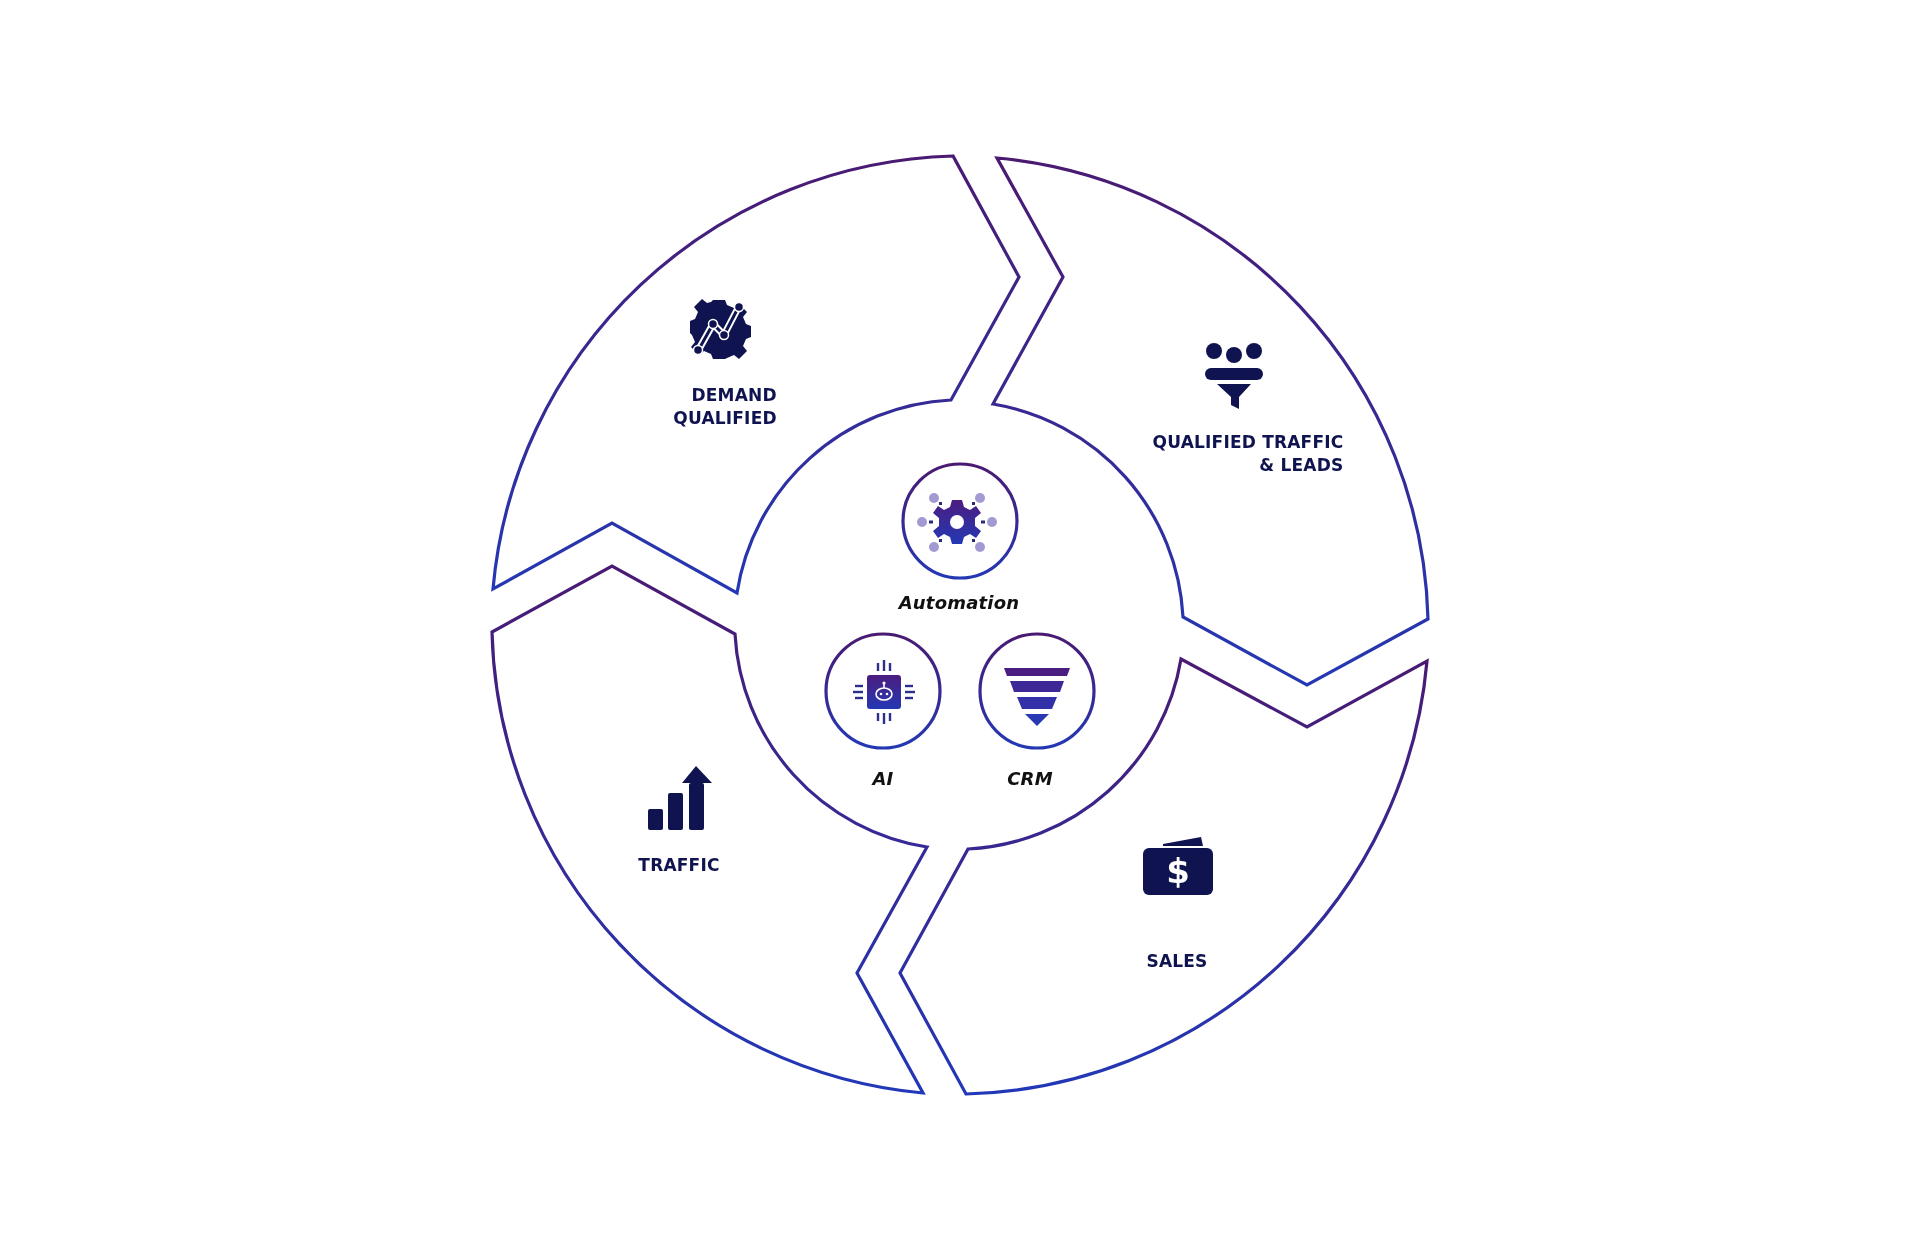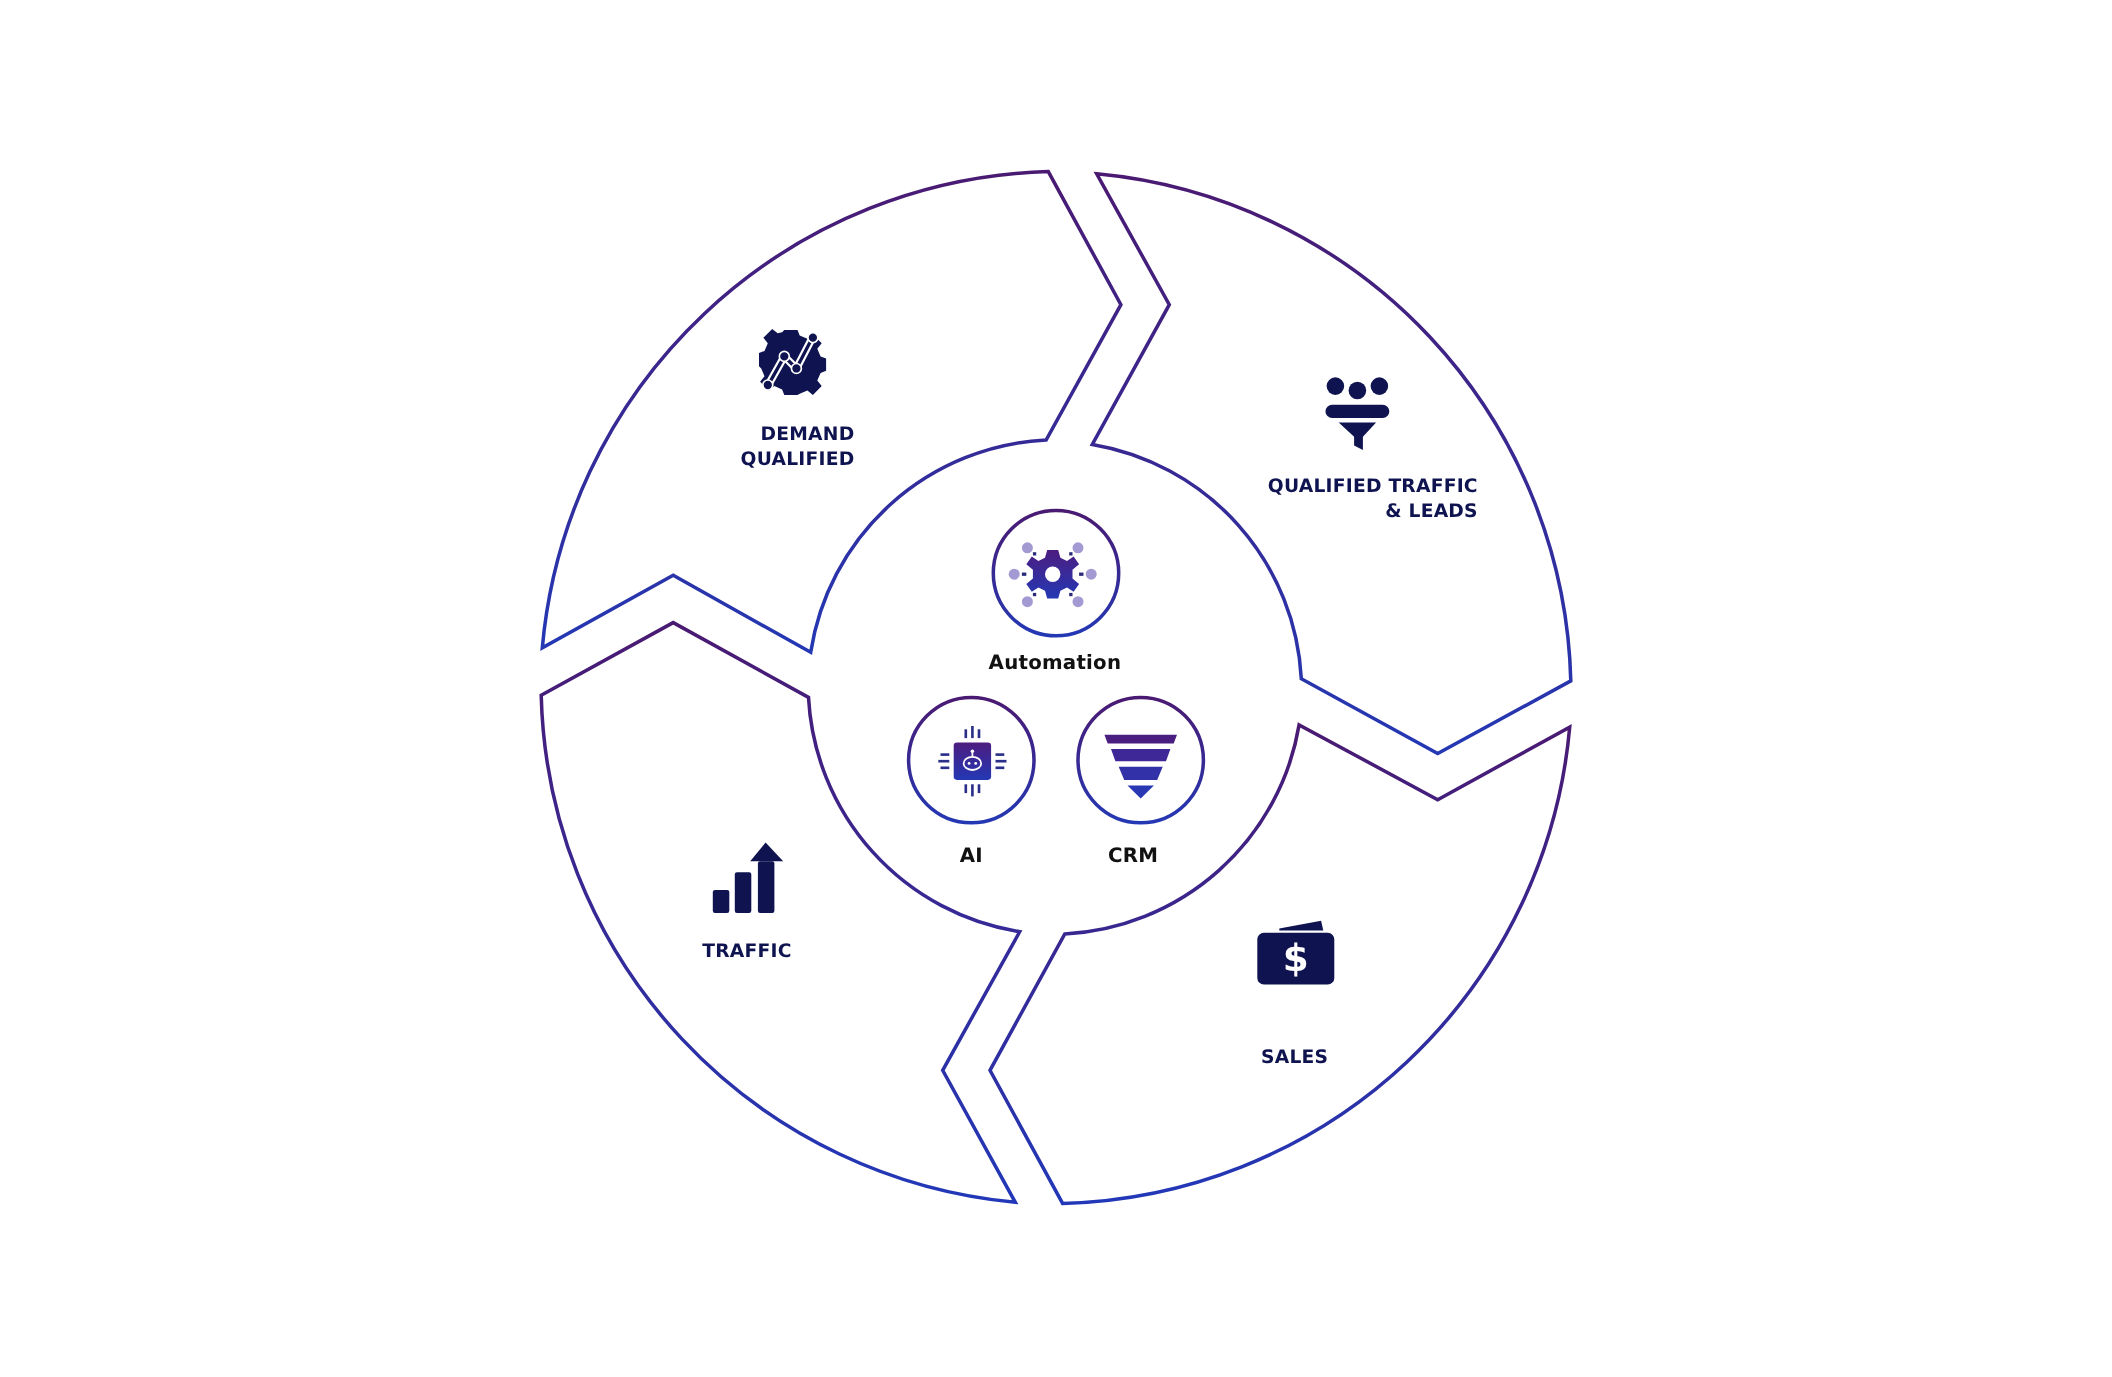--- a/index.html
+++ b/index.html
@@ -3,21 +3,21 @@
 <meta charset="utf-8">
 <style>
   html, body { margin: 0; padding: 0; background: #ffffff; }
   body { width: 1920px; height: 1252px; position: relative; overflow: hidden; font-family: "DejaVu Sans", sans-serif; }
   #diagram { position: absolute; left: 0; top: 0; width: 1920px; height: 1252px; }
   .label {
     position: absolute; text-align: right; font-family: "DejaVu Sans", sans-serif;
     font-weight: bold; color: #0f1450; font-size: 17px; line-height: 23px; letter-spacing: 0.2px;
     transform: translateX(-50%); white-space: nowrap;
   }
-  .label.center-lbl { color: #111111; font-size: 18px; }
+  .label.center-lbl { color: #111111; font-size: 18px; font-style: italic; }
   .seg { fill: #ffffff; stroke-width: 3.2; stroke-linejoin: miter; }
   .ring { fill: #ffffff; stroke-width: 3.2; }
 </style>
 </head>
 <body>
 
 <svg id="diagram" viewBox="0 0 1920 1252" xmlns="http://www.w3.org/2000/svg">
   <defs>
     <linearGradient id="gv" x1="0" y1="0" x2="0" y2="1">
       <stop offset="0" stop-color="#4a1a72"></stop>

